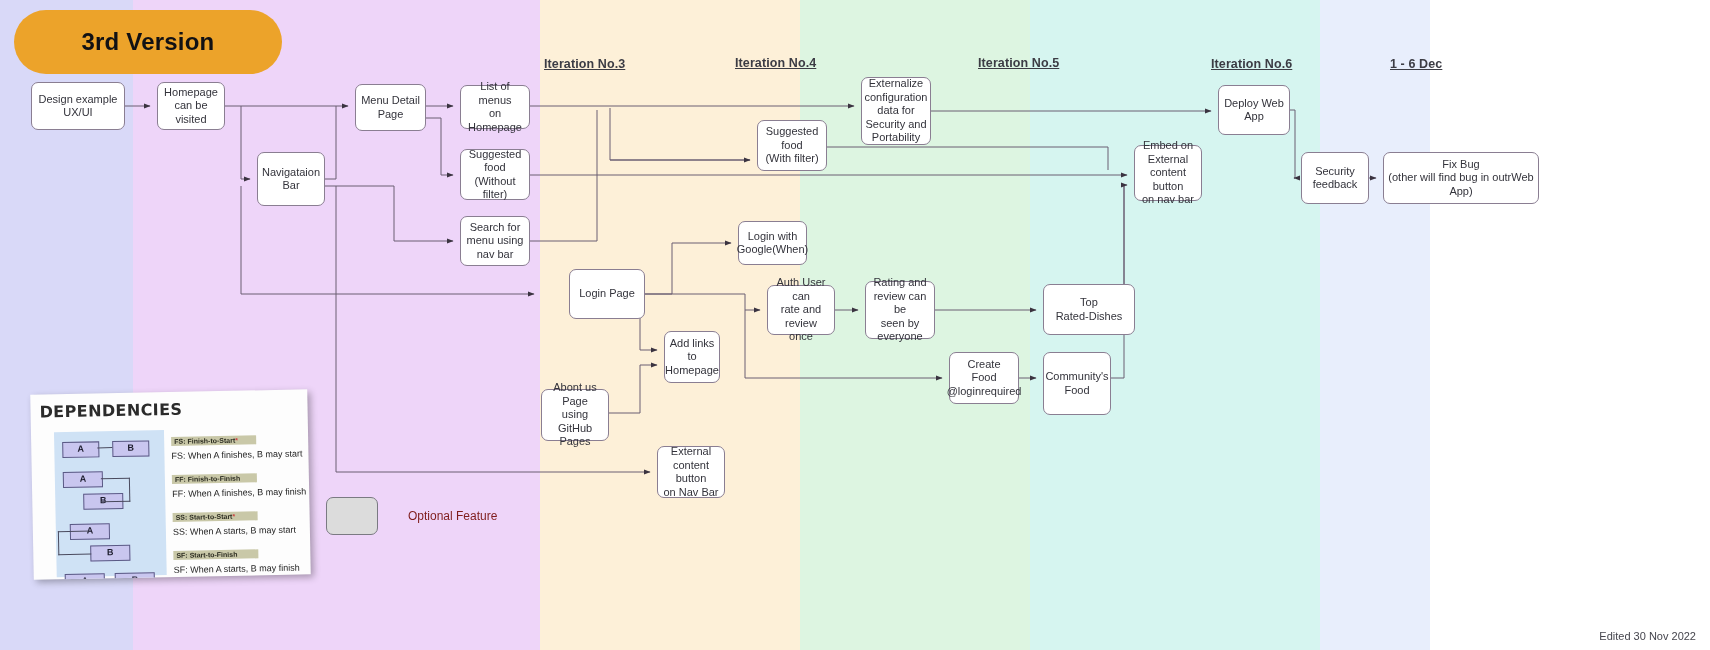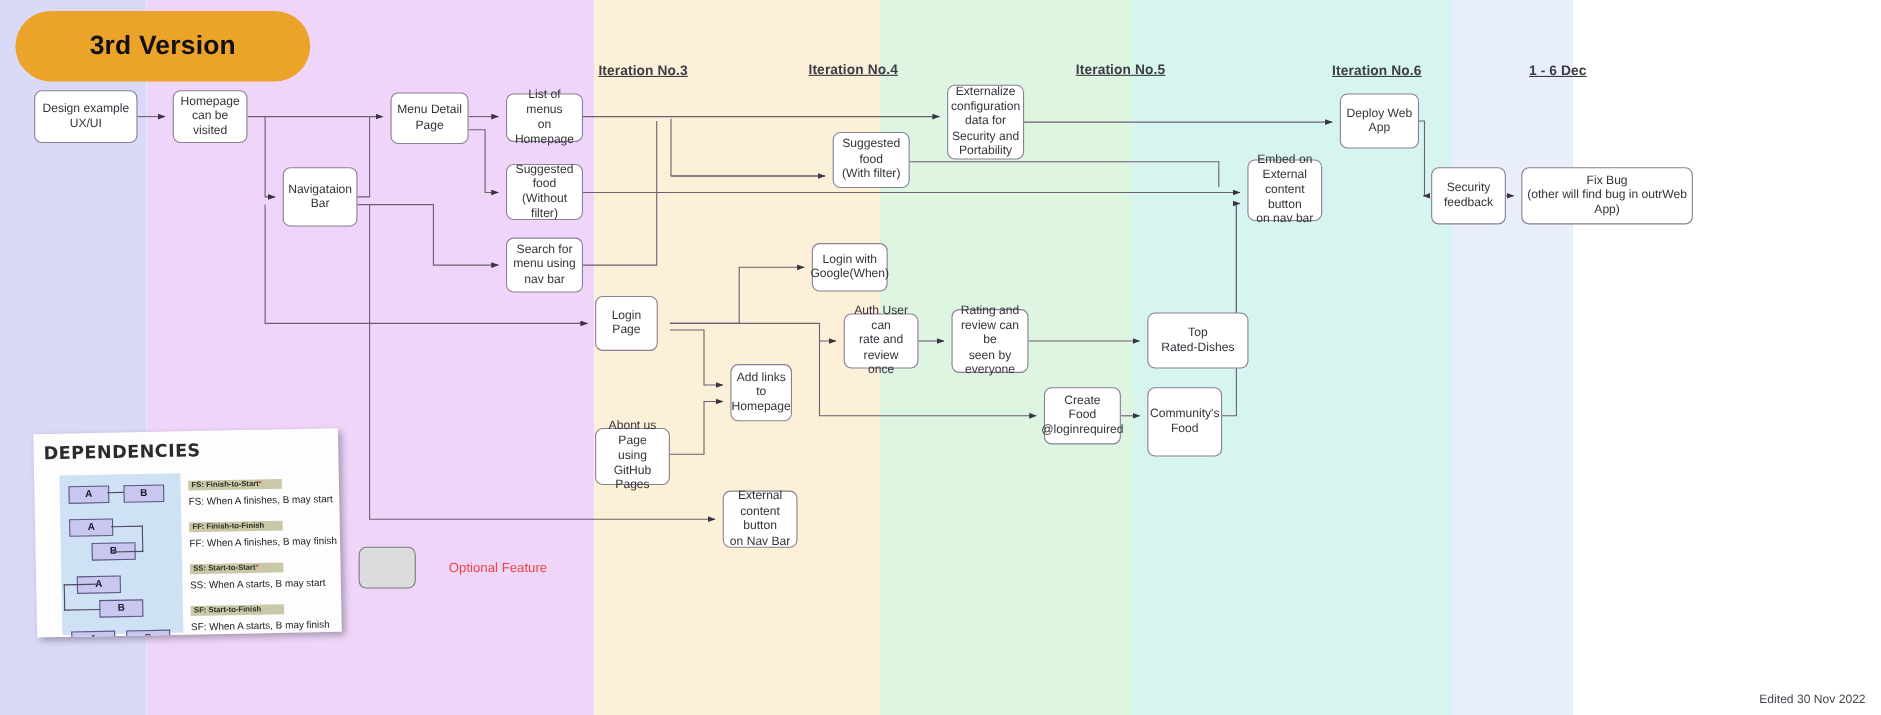--- a/index.html
+++ b/index.html
@@ -58,21 +58,21 @@
   
   #wires{position:absolute;left:0;top:0;width:1710px;height:650px;z-index:8;}
   #wires path, #wires line{fill:none;stroke:#6b5f72;stroke-width:1;}
   #wires polygon{fill:#3a3340;}
 
   
   #optional-legend{position:absolute;left:326px;top:497px;z-index:20;
     display:flex;align-items:center;gap:30px;}
   #optional-legend .sw{width:50px;height:36px;background:#dcdcdc;
     border:1px solid #7a7a82;border-radius:7px;}
-  #optional-legend .lb{font-size:12px;color:#ef4444;}
+  #optional-legend .lb{font-size:12px;color:#7f1d1d;}
 
   
   #dep-card{
     position:absolute;left:32px;top:392px;width:277px;height:185px;
     background:#fdfdfd;
     box-shadow:3px 3px 7px rgba(0,0,0,.30);
     z-index:25;overflow:hidden;
     transform:rotate(-1.1deg);
   }
   #dep-card .dep-title{
@@ -211,21 +211,21 @@
       <div class="node" style="left: 355px; top: 84px; width: 71px; height: 47px;">Menu Detail
 Page</div>
       <div class="node" style="left: 460px; top: 85px; width: 70px; height: 44px;">List of menus
 on Homepage</div>
       <div class="node" style="left: 460px; top: 149px; width: 70px; height: 51px;">Suggested
 food
 (Without filter)</div>
       <div class="node" style="left: 460px; top: 216px; width: 70px; height: 50px;">Search for
 menu using
 nav bar</div>
-      <div class="node" style="left: 541px; top: 269px; width: 57px; height: 50px;">Login Page</div>
+      <div class="node" style="left: 569px; top: 269px; width: 76px; height: 50px;">Login Page</div>
       <div class="node" style="left: 541px; top: 389px; width: 68px; height: 52px;">Abont us Page
 using GitHub
 Pages</div>
       <div class="node" style="left: 657px; top: 446px; width: 68px; height: 52px;">External
 content button
 on Nav Bar</div>
       <div class="node" style="left: 664px; top: 331px; width: 56px; height: 52px;">Add links to
 Homepage</div>
       <div class="node" style="left: 757px; top: 120px; width: 70px; height: 51px;">Suggested
 food

